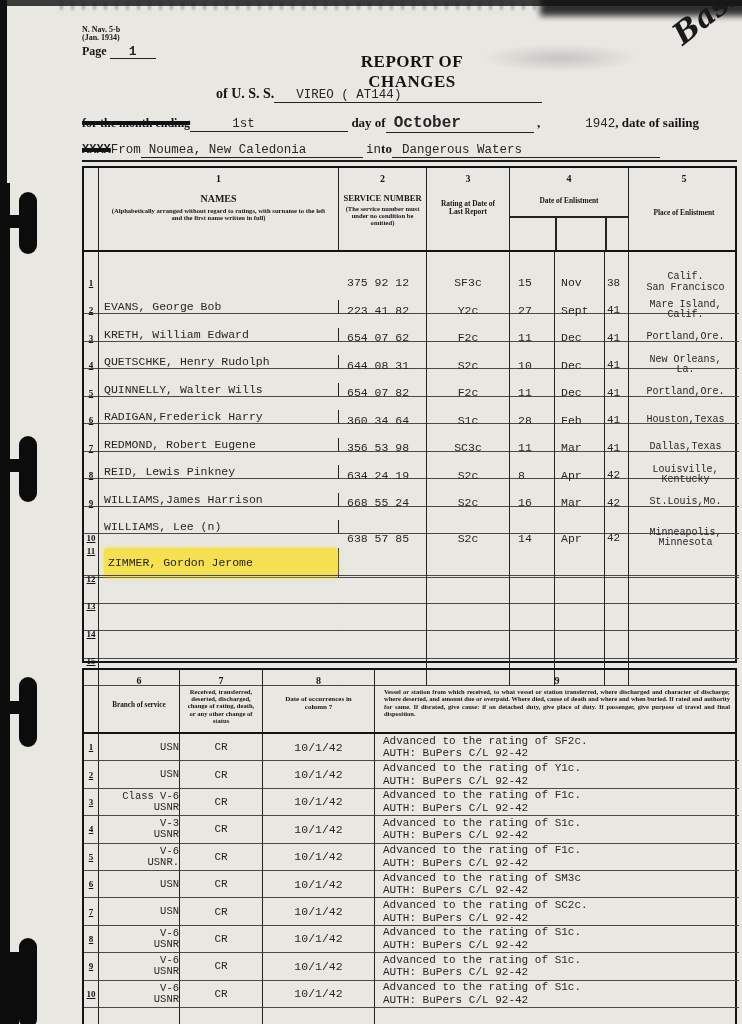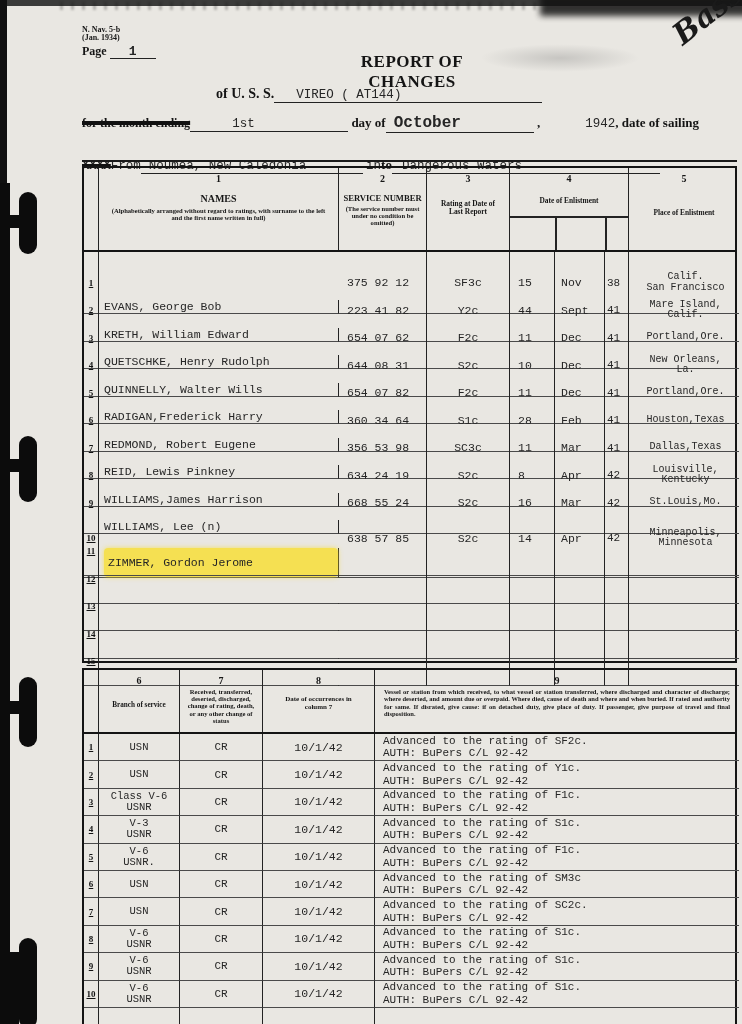--- a/index.html
+++ b/index.html
@@ -30,21 +30,21 @@
   
   #form-number{left:82px;top:26px;font-size:8px;line-height:8px;font-weight:bold;font-family:"Liberation Serif",serif;}
   #page-row{left:82px;top:44px;font-size:12px;}
   #page-underline{display:inline-block;width:46px;border-bottom:1.5px solid #222;text-align:center;
                   font-size:13px;line-height:13px;vertical-align:bottom;}
   #report-title{left:322px;top:52px;width:180px;text-align:center;font-size:17px;letter-spacing:.5px;font-weight:bold;}
   #uss-line{left:216px;top:86px;font-size:14px;}
   .fill{display:inline-block;border-bottom:1.5px solid #222;}
   .strike{text-decoration:line-through;text-decoration-thickness:3.5px;text-decoration-color:#111;}
   #date-line{left:82px;top:114px;font-size:13px;white-space:nowrap;}
-  #sail-line{left:82px;top:141px;font-size:13px;white-space:nowrap;margin-top:16px;}
+  #sail-line{left:82px;top:141px;font-size:13px;white-space:nowrap;}
   #header-rule{left:82px;top:160px;width:655px;height:2px;background:#1a1a1a;}
 
   
   .tbl{position:absolute;left:82px;width:655px;border:2px solid #141414;box-sizing:border-box;}
   #table1{top:166px;height:497px;border-bottom-width:2.5px;}
   #table2{top:668px;height:356px;border-bottom:none;}
   .hdr{position:relative;border-bottom:2.5px solid #141414;box-sizing:border-box;}
   #t1-hdr{height:84px;}
   #t2-hdr{height:64px;}
   .hcell{position:absolute;top:0;bottom:0;border-right:1.5px solid #232323;box-sizing:border-box;text-align:center;}
@@ -62,21 +62,21 @@
   .t2-row.partial>div{border-bottom:none;}
   .numcell{align-items:center;font-family:"Liberation Serif",serif;font-weight:bold;font-size:9px;
            text-decoration:underline;color:#111;}
   .c-name{padding-left:5px;font-size:11.5px;margin-top:48px;}
   .c-serv{padding-left:8px;font-size:11.5px;}
   .c-rate{align-items:center;font-size:11.5px;}
   .c-day{padding-left:8px;font-size:11.5px;}
   .c-mon{padding-left:6px;font-size:11.5px;}
   .c-yr{padding-left:2px;font-size:11px;}
   .c-place{padding-left:3px;font-size:10px;line-height:10.5px;text-align:center;}
-  .c-branch{align-items:center;font-size:10.5px;line-height:11px;text-align:center;}
+  .c-branch{align-items:flex-end;font-size:10.5px;line-height:11px;text-align:center;}
   .c-chg{align-items:center;font-size:11px;}
   .c-date8{align-items:center;font-size:11.5px;}
   .c-rem{padding-left:8px;font-size:11px;line-height:12.5px;}
   .hl{background:rgba(248,222,46,.8);border-radius:4px;padding:8px 4px;box-shadow:0 0 5px rgba(248,222,46,.7);}
   .subline{position:absolute;width:1.5px;background:#232323;}
   .midline{position:absolute;height:1.5px;background:#232323;}
 </style>
 </head>
 <body>
 
@@ -170,21 +170,21 @@
             <div>San Francisco</div>
           </div>
         </div>
         <div class="t1-row">
           <div class="numcell">2</div>
           <div class="c-name mono">
             <span>KRETH, William Edward</span>
           </div>
           <div class="c-serv mono">223 41 82</div>
           <div class="c-rate mono">Y2c</div>
-          <div class="c-day mono">44</div>
+          <div class="c-day mono">27</div>
           <div class="c-mon mono">Sept</div>
           <div class="c-yr mono">41</div>
           <div class="c-place mono">
             <div>Mare Island,</div>
             <div>Calif.</div>
           </div>
         </div>
         <div class="t1-row">
           <div class="numcell">3</div>
           <div class="c-name mono">

